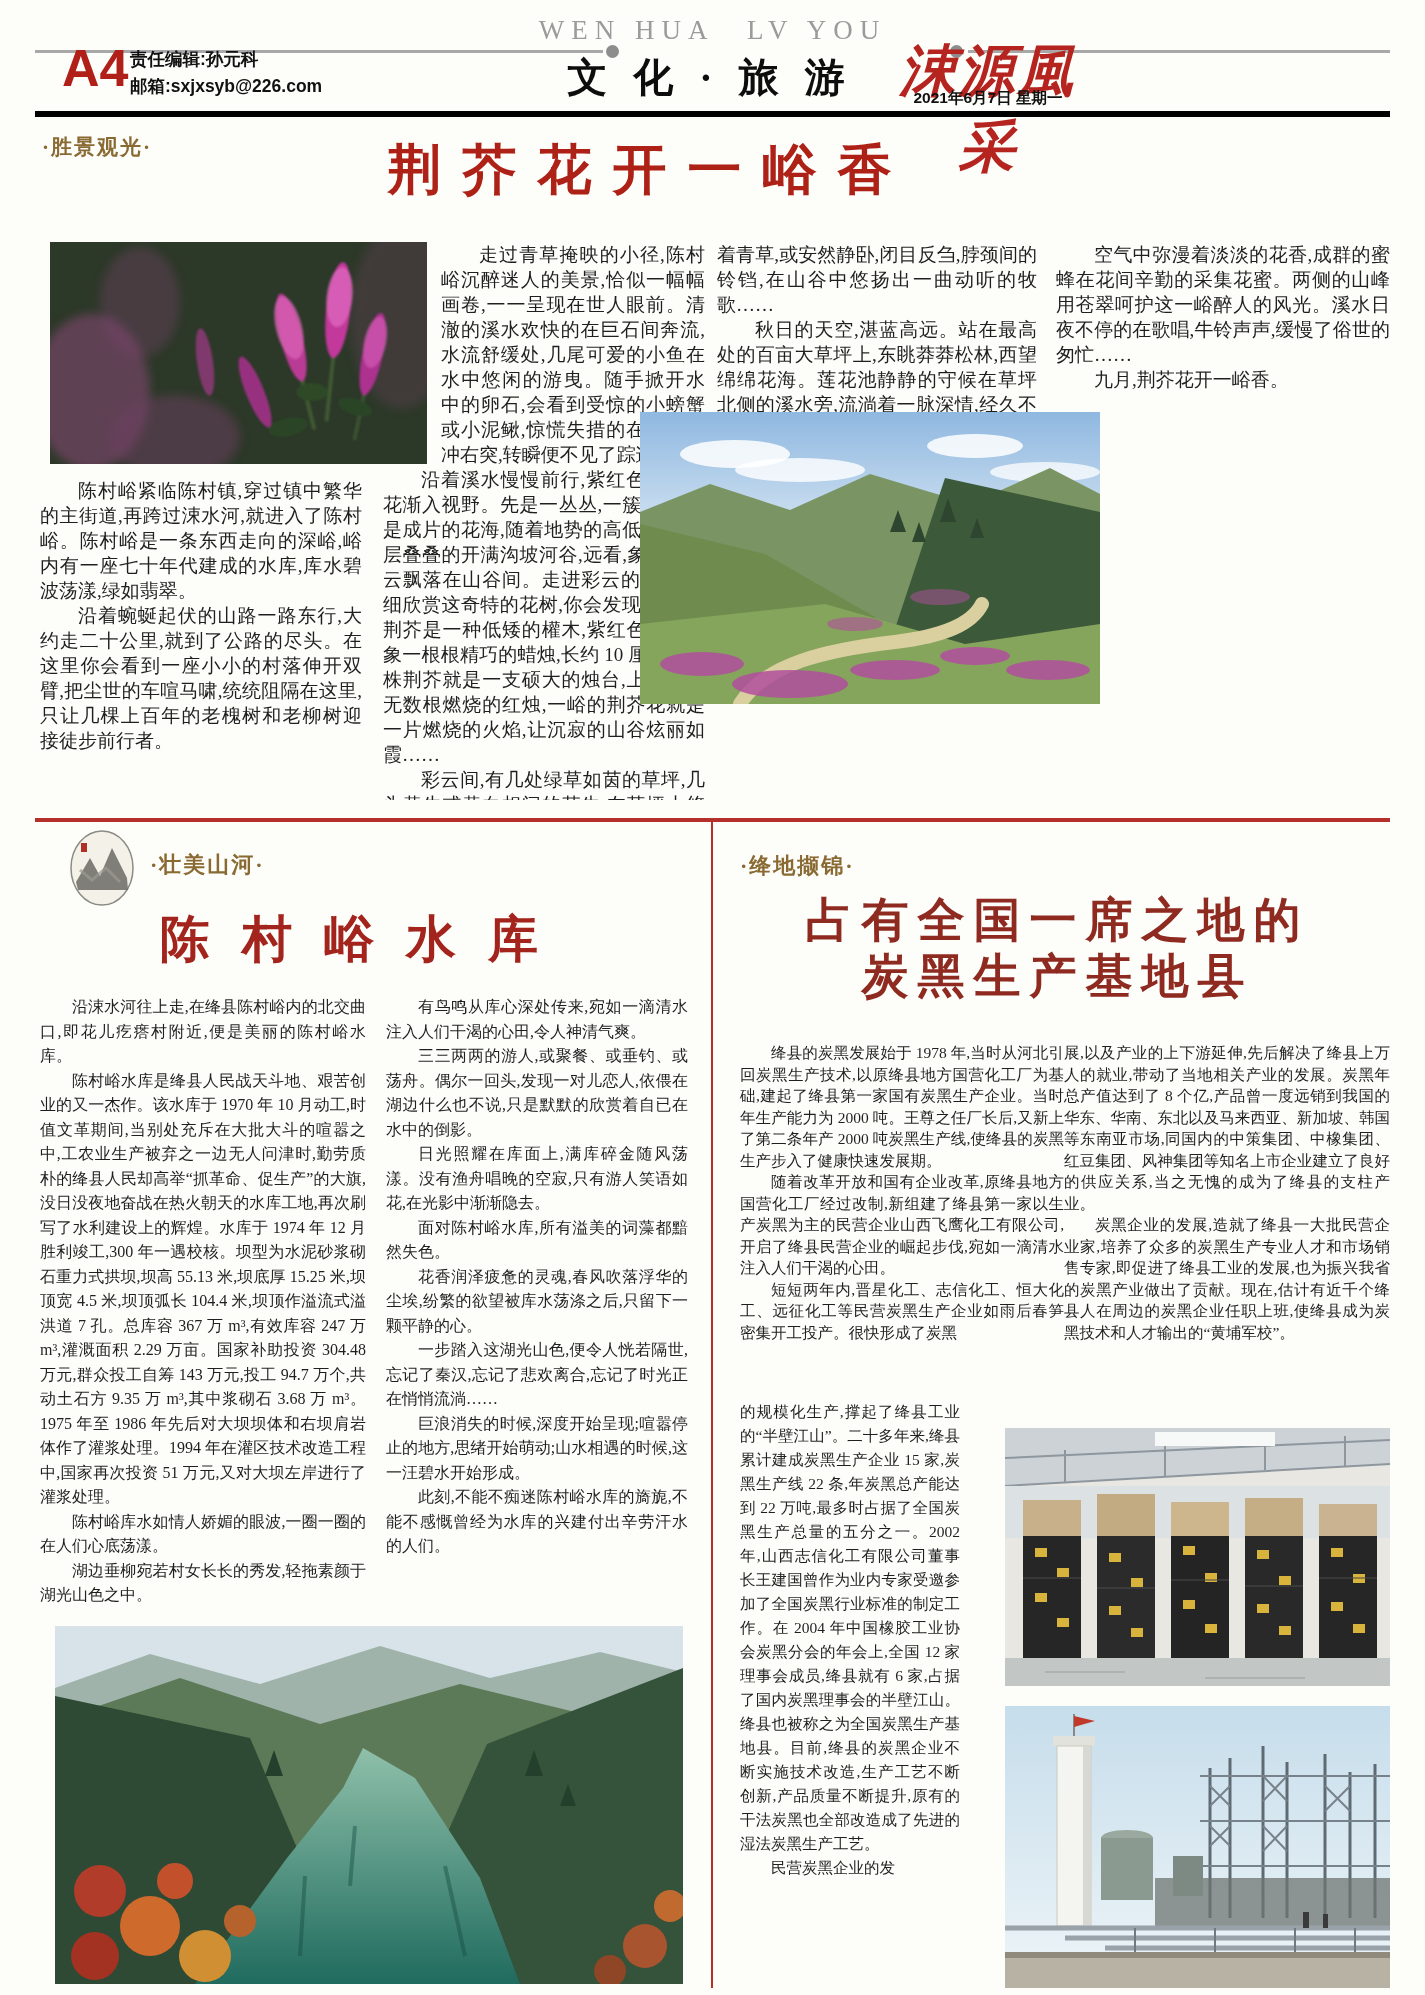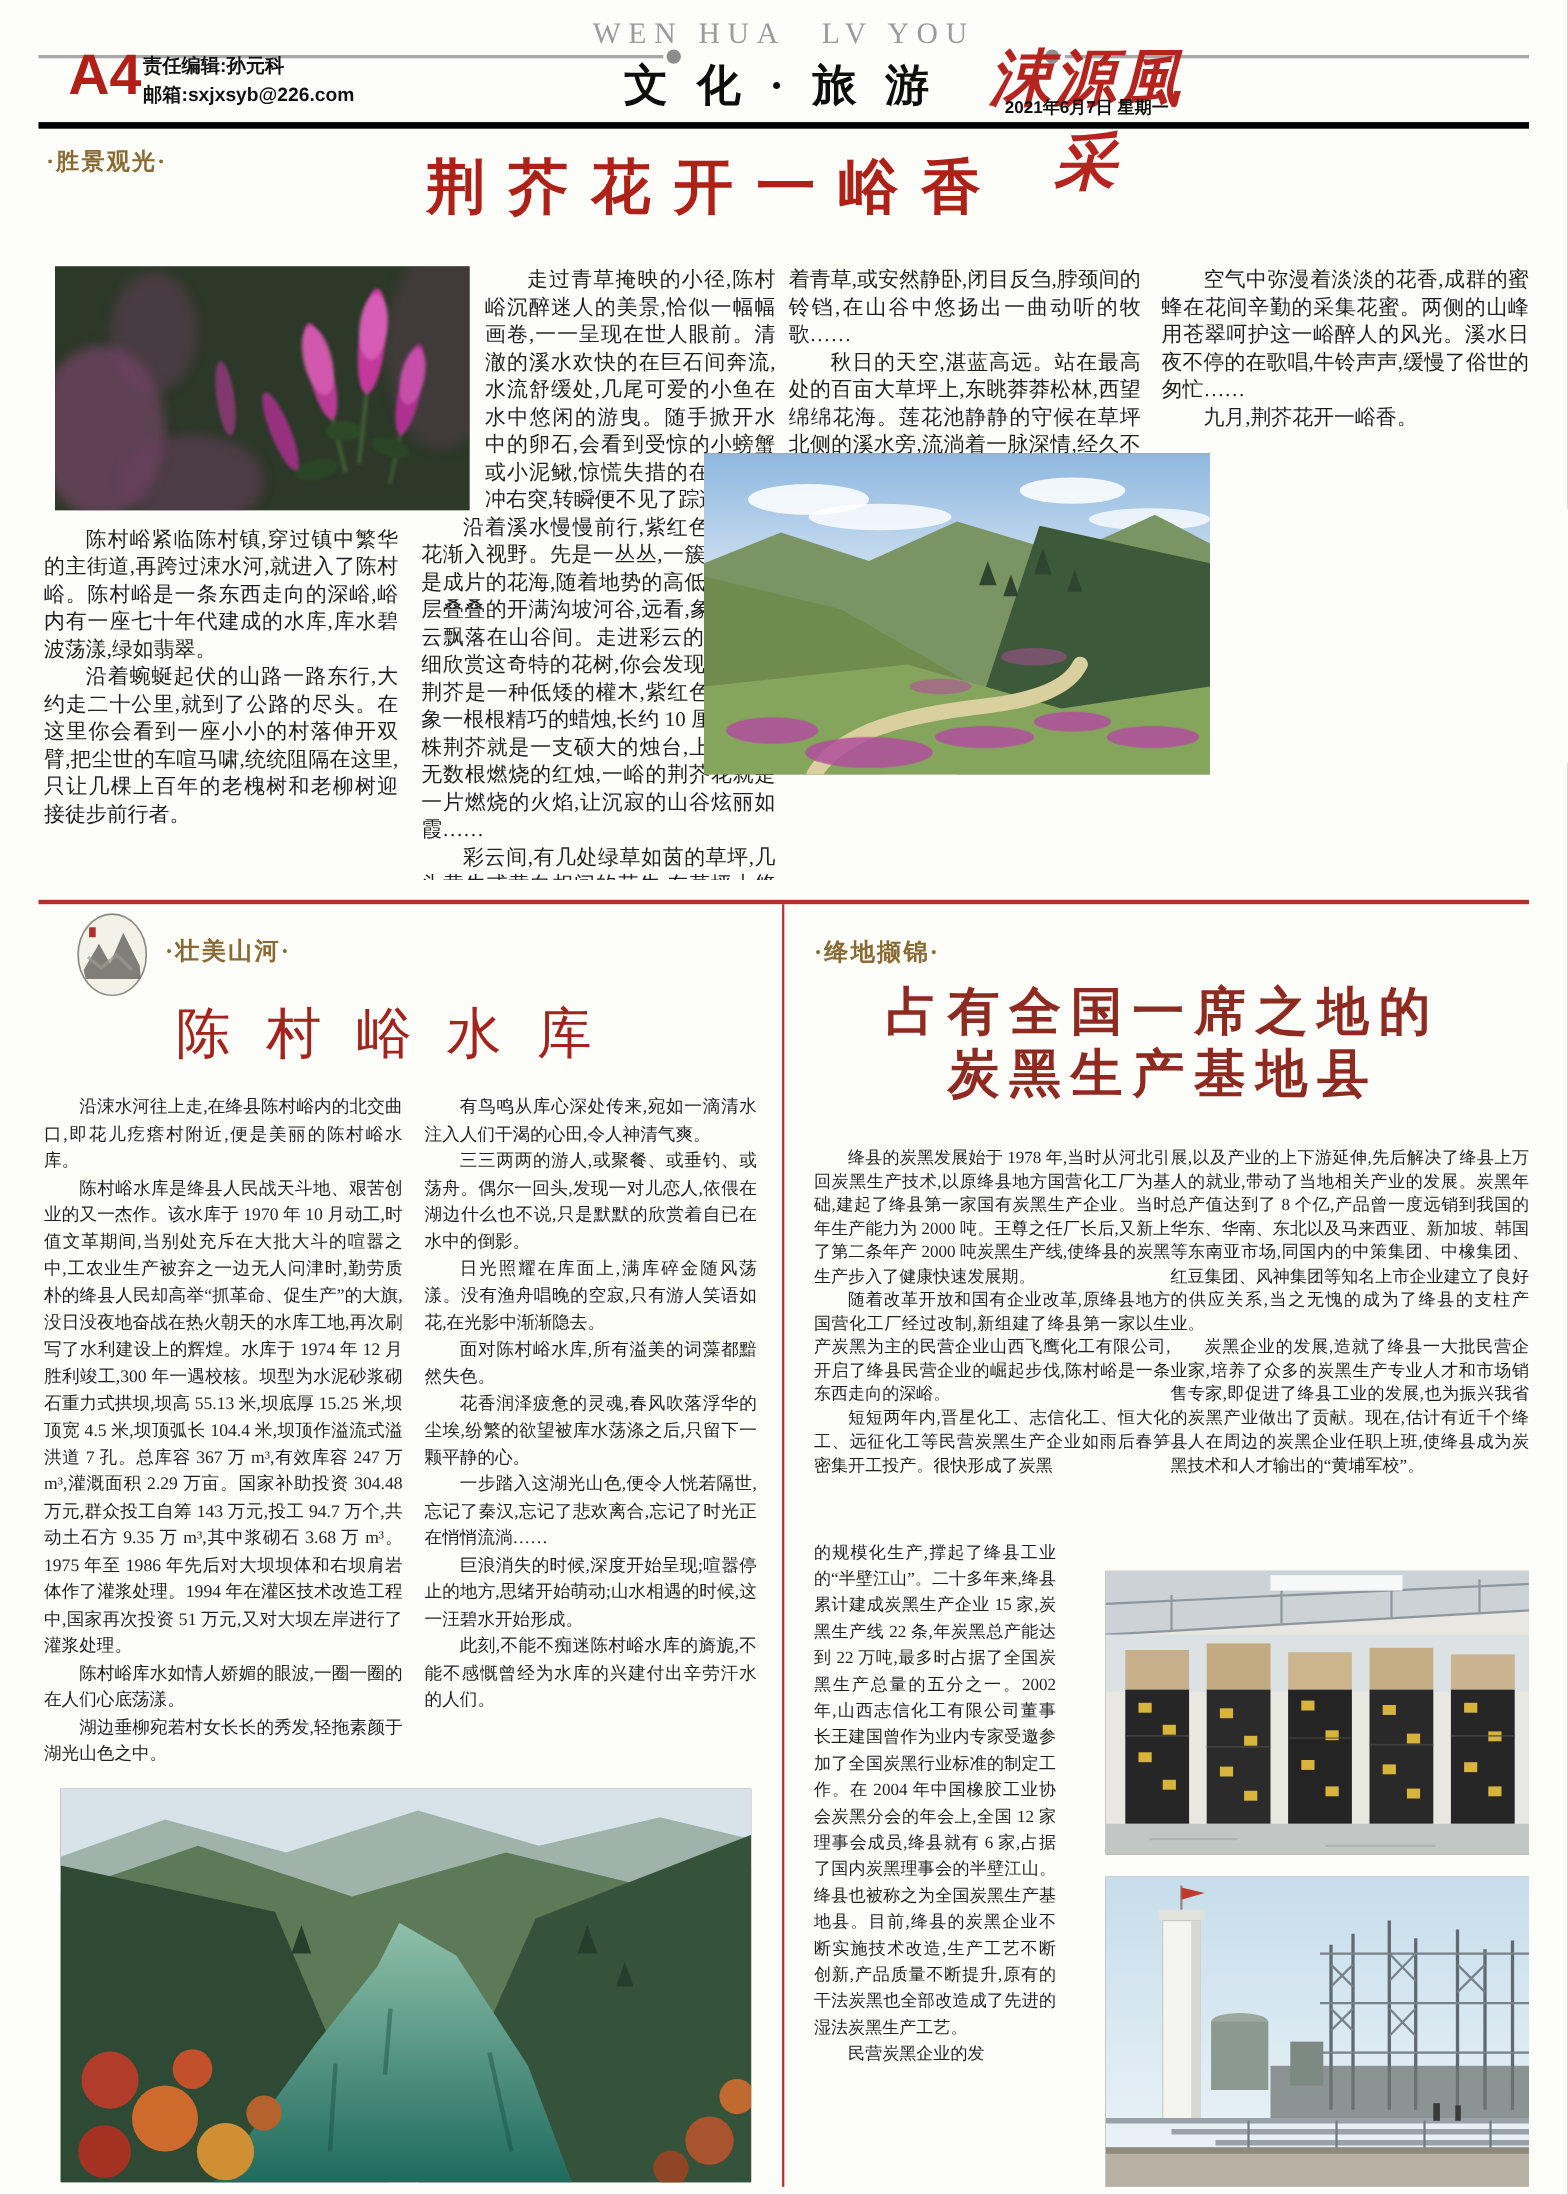--- a/index.html
+++ b/index.html
@@ -27,21 +27,21 @@
   .dateline{left:872px;width:232px;top:88px;text-align:center;font-size:15.5px;font-weight:bold;
             font-family:"Liberation Sans",sans-serif;color:#111}
   .black-rule{left:35px;top:111px;width:1355px;height:6px;background:#000}
 
   
   .tag{font-size:21px;color:#8a6a33;font-weight:bold;letter-spacing:2px}
   .a1-tag{left:42px;top:133px}
   .a1-title{left:320px;width:660px;top:134px;text-align:center;font-size:54px;font-weight:900;
             color:#ae2117;letter-spacing:21px;white-space:nowrap}
   .a2-tag{left:150px;top:850px;font-size:22px}
-  .a2-title{left:35px;width:660px;top:906px;text-align:center;font-size:50px;font-weight:normal;
+  .a2-title{left:35px;width:660px;top:906px;text-align:center;font-size:50px;font-weight:bold;
             font-family:"Liberation Sans",sans-serif;color:#a3241c;letter-spacing:32px;white-space:nowrap}
   .a3-tag{left:740px;top:851px;font-size:22px}
   .a3-title-1{left:725px;width:665px;top:893px;text-align:center;font-size:47px;font-weight:bold;
             font-family:Liberation Serif, serif;color:#8e2a20;letter-spacing:9px;line-height:54px;white-space:nowrap}
   .a3-title-2{left:725px;width:665px;top:949px;text-align:center;font-size:47px;font-weight:bold;
             font-family:"Liberation Sans",sans-serif;color:#8e2a20;letter-spacing:9px;line-height:54px;white-space:nowrap}
 
   
   .red-hrule{left:35px;top:818px;width:1355px;height:4px;background:#b5302a}
   .red-vrule{left:711px;top:822px;width:2px;height:1166px;background:#b5302a}
@@ -269,21 +269,21 @@
       </g>
     </svg>
   </div>
 
   <div class="abs tag a3-tag">·绛地撷锦·</div>
   <div class="abs a3-title-1">占有全国一席之地的</div>
   <div class="abs a3-title-2">炭黑生产基地县</div>
 
   <div class="abs col fs-a3 a3-c1">
     <p class="para">绛县的炭黑发展始于 1978 年,当时从河北引回炭黑生产技术,以原绛县地方国营化工厂为基础,建起了绛县第一家国有炭黑生产企业。当时年生产能力为 2000 吨。王尊之任厂长后,又新上了第二条年产 2000 吨炭黑生产线,使绛县的炭黑生产步入了健康快速发展期。</p>
-    <p class="para">随着改革开放和国有企业改革,原绛县地方国营化工厂经过改制,新组建了绛县第一家以生产炭黑为主的民营企业山西飞鹰化工有限公司,开启了绛县民营企业的崛起步伐,陈村峪是一条东西走向的深峪。</p>
+    <p class="para">随着改革开放和国有企业改革,原绛县地方国营化工厂经过改制,新组建了绛县第一家以生产炭黑为主的民营企业山西飞鹰化工有限公司,开启了绛县民营企业的崛起步伐,宛如一滴清水注入人们干渴的心田。</p>
     <p class="para">短短两年内,晋星化工、志信化工、恒大化工、远征化工等民营炭黑生产企业如雨后春笋密集开工投产。很快形成了炭黑</p>
   </div>
 
   <div class="abs col fs-a3 a3-c2n">
     <p class="cont">的规模化生产,撑起了绛县工业的“半壁江山”。二十多年来,绛县累计建成炭黑生产企业 15 家,炭黑生产线 22 条,年炭黑总产能达到 22 万吨,最多时占据了全国炭黑生产总量的五分之一。2002 年,山西志信化工有限公司董事长王建国曾作为业内专家受邀参加了全国炭黑行业标准的制定工作。在 2004 年中国橡胶工业协会炭黑分会的年会上,全国 12 家理事会成员,绛县就有 6 家,占据了国内炭黑理事会的半壁江山。绛县也被称之为全国炭黑生产基地县。目前,绛县的炭黑企业不断实施技术改造,生产工艺不断创新,产品质量不断提升,原有的干法炭黑也全部改造成了先进的湿法炭黑生产工艺。</p>
     <p class="para">民营炭黑企业的发</p>
   </div>
 
   <div class="abs col fs-a3 a3-c3">
     <p class="cont">展,以及产业的上下游延伸,先后解决了绛县上万人的就业,带动了当地相关产业的发展。炭黑年总产值达到了 8 个亿,产品曾一度远销到我国的华东、华南、东北以及马来西亚、新加坡、韩国等东南亚市场,同国内的中策集团、中橡集团、红豆集团、风神集团等知名上市企业建立了良好的供应关系,当之无愧的成为了绛县的支柱产业。</p>

